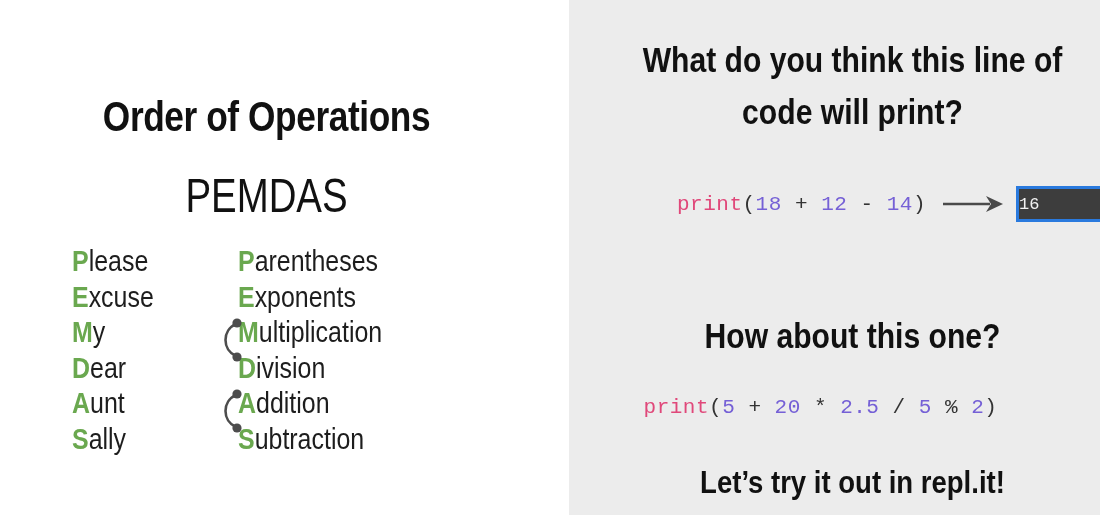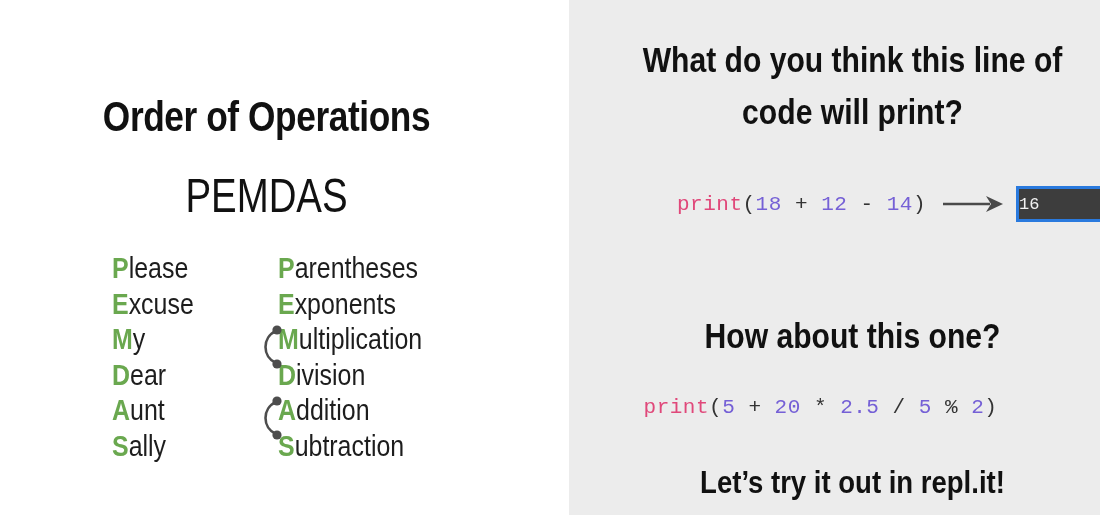--- a/index.html
+++ b/index.html
@@ -53,25 +53,24 @@
     font-weight: normal;
     font-size: 48px;
     color: #111111;
     transform: scaleX(0.80);
     transform-origin: 50% 50%;
     white-space: nowrap;
   }
 
   .mnemonic-wrap {
     position: absolute;
-    top: 251px;
+    top: 244px;
     left: 0;
     width: 533px;
     height: 230px;
-    margin-left: 40px;
   }
   .mnemonic-col {
     position: absolute;
     top: 0;
     font-family: "Liberation Sans Narrow", "Liberation Sans", sans-serif;
     font-size: 29px;
     line-height: 35.6px;
     color: #1d1d1d;
     transform: scaleX(0.86);
     transform-origin: 0% 0%;

